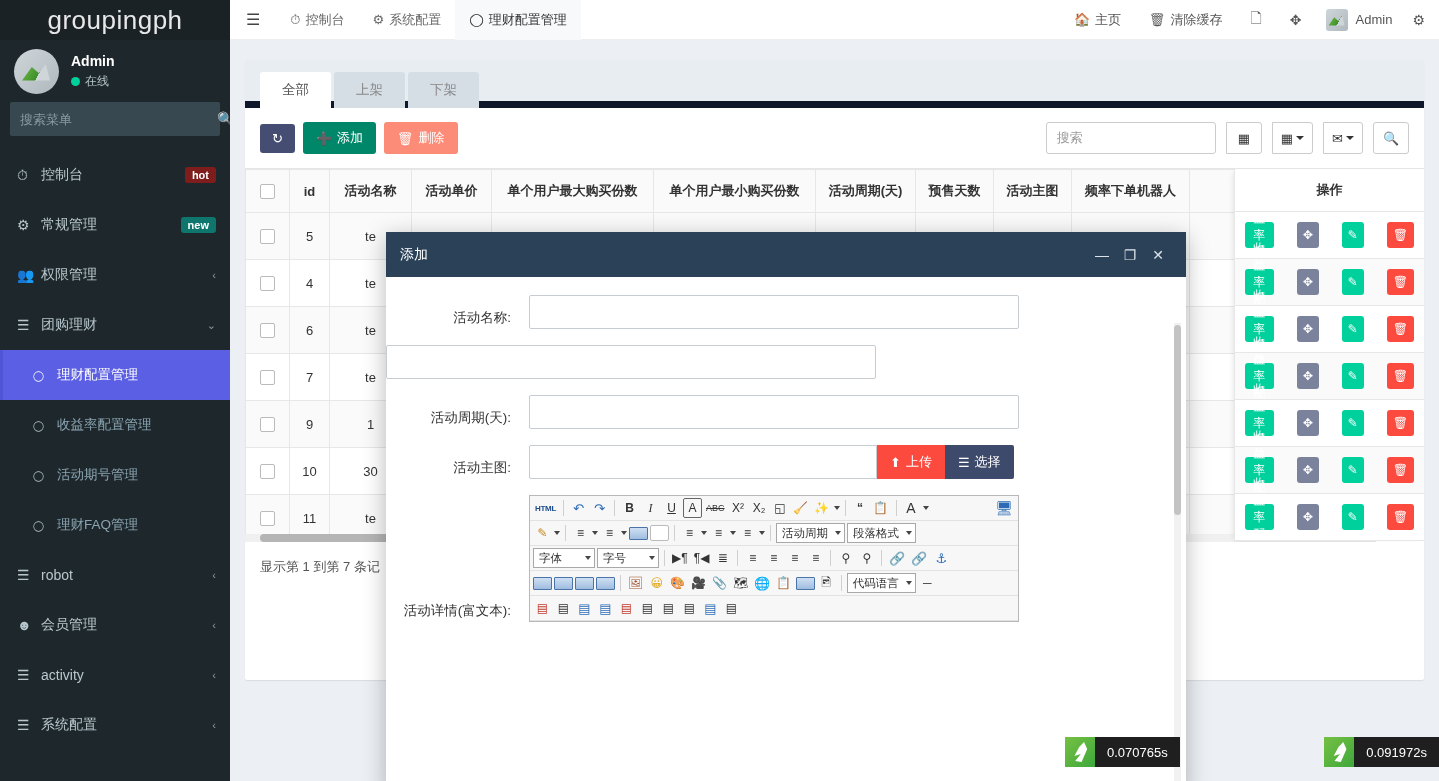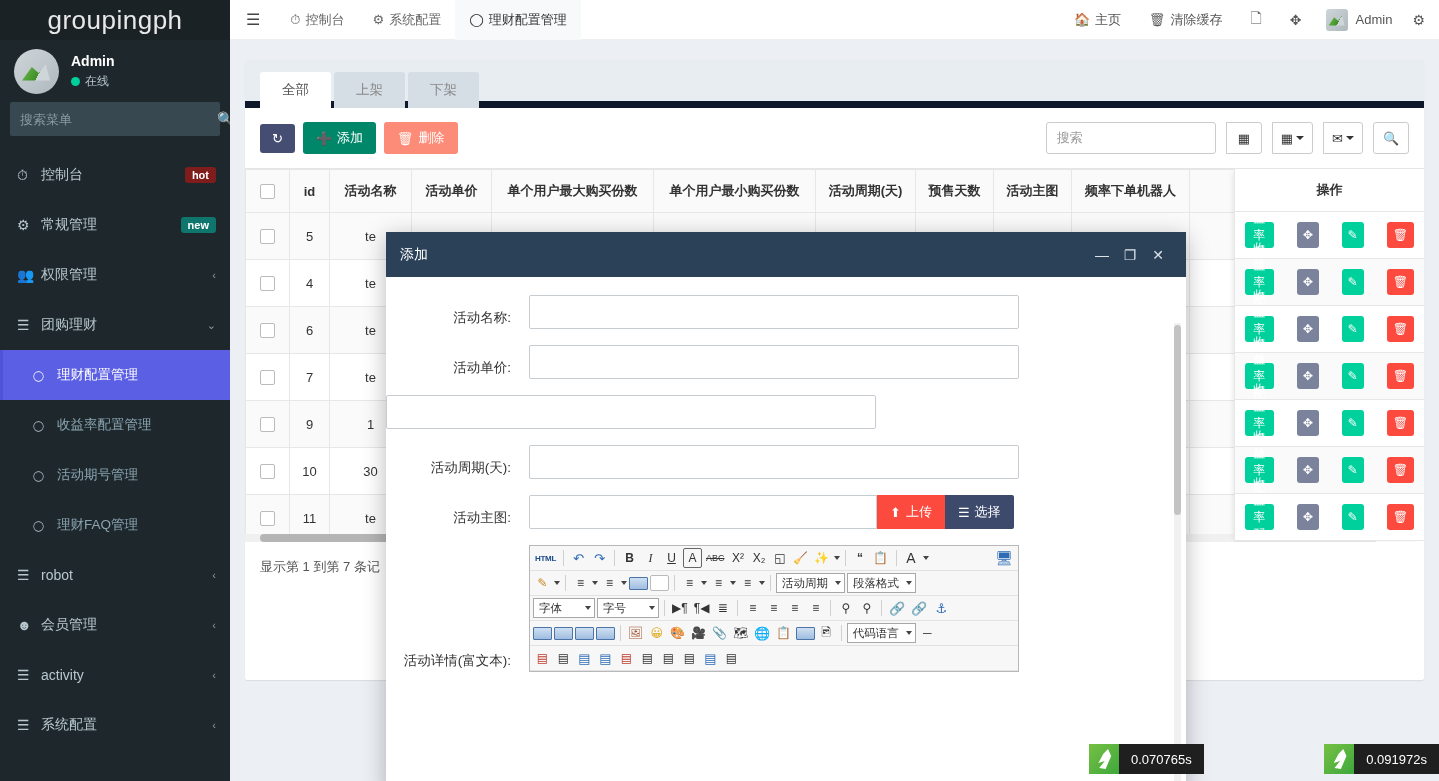--- a/index.html
+++ b/index.html
@@ -323,22 +323,22 @@
     width: 0; height: 0; border-left: 3px solid transparent;
     border-right: 3px solid transparent; border-top: 4px solid #444;
     margin-left: 3px;
   }
   .minicaret {
     width: 0; height: 0; border-left: 3px solid transparent;
     border-right: 3px solid transparent; border-top: 4px solid #444;
   }
   
   .timing {
-    position: absolute; bottom: 0; display: flex; align-items: center;
-    height: 44px; z-index: 90; margin-left: 24px;
+    position: absolute; bottom: 0; display: flex; 
+    height: 44px; z-index: 90;
   }
   .timing .leaf {
     width: 30px; height: 30px;
     background: linear-gradient(135deg,#76c043 0%,#3ea83c 100%);
     position: relative;
   }
   .timing .leaf::after {
     content: ""; position: absolute; left: 7px; top: 5px;
     width: 16px; height: 20px; background: #fff;
     clip-path: polygon(75% 0, 95% 35%, 60% 100%, 20% 95%, 55% 60%, 15% 70%, 45% 25%);
@@ -671,24 +671,20 @@
     <span class="mbtn">❐</span>
     <span class="mbtn">✕</span>
   </div>
   <div class="modal-body">
 
     <div class="frow">
       <div class="flabel">活动名称:</div>
       <input class="finput" value="" style="">
     </div>
 
-    <div class="frow">
-      <div class="flabel">活动单价:</div>
-      <input class="finput" value="" style="">
-    </div>
 
     <div class="frow">
       <input class="finput" value="" style="">
     </div>
 
 
     <div class="frow">
       <div class="flabel">活动周期(天):</div>
       <input class="finput" value="" style="">
     </div>

